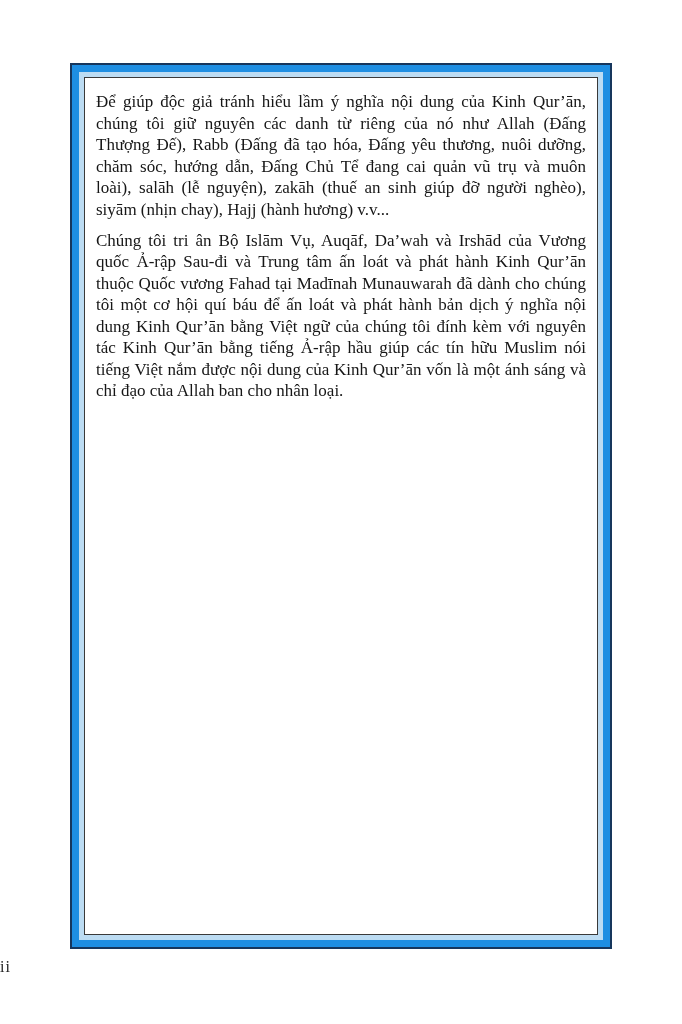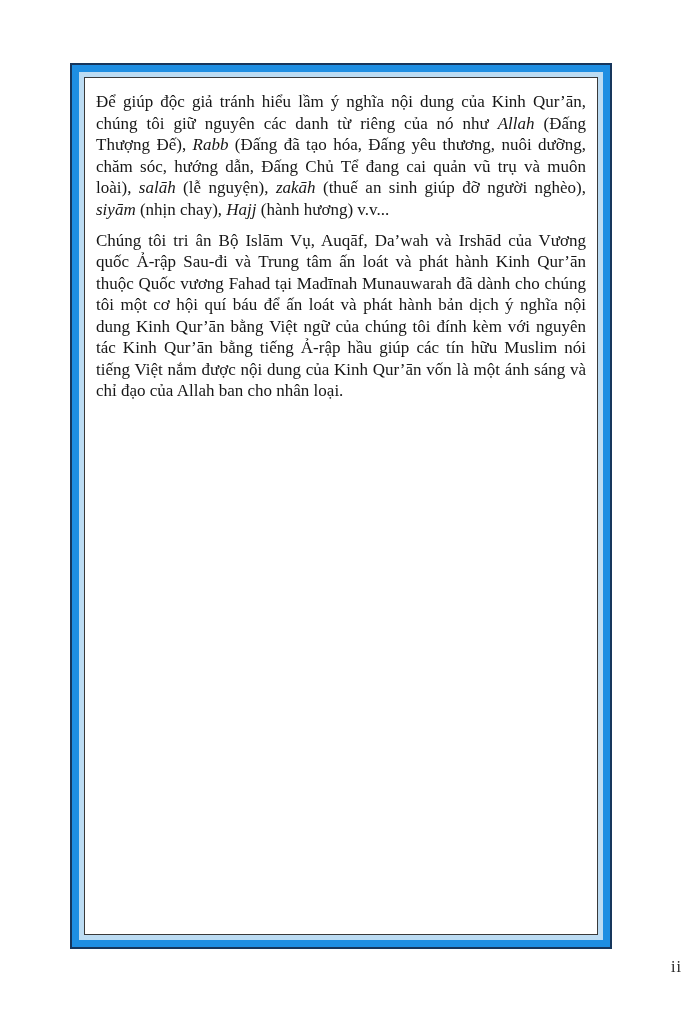--- a/index.html
+++ b/index.html
@@ -42,27 +42,26 @@
     color:var(--text);
     font-size:17px;
     line-height:21.5px;
     text-align:justify;
     text-justify:inter-word;
   }
   .text-block p{
     margin-bottom:9.5px;
   }
   .text-block .it{
-    font-style:italic;
   }
   .page-number{
     position:absolute;
     left:0; right:0;
     top:958px;
-    text-align:right;
+    text-align:left;
     font-size:16px;
     color:#1c1c1c;
     letter-spacing:1px;
   }
 </style>
 </head>
 <body>
 
 <div class="frame-outer">
   <div class="frame-band">

